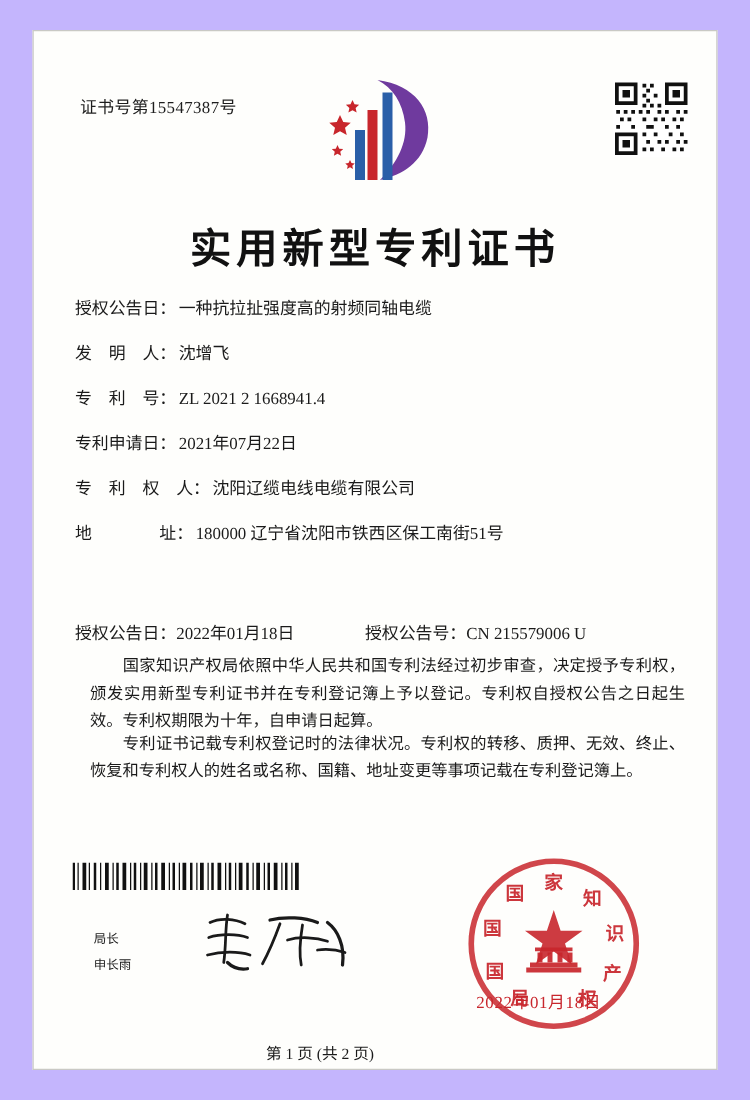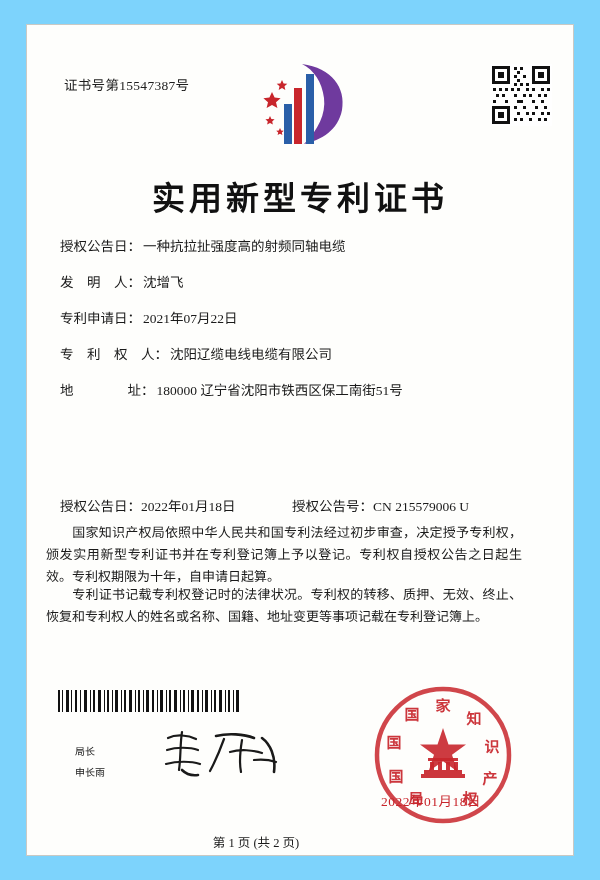--- a/index.html
+++ b/index.html
@@ -13,21 +13,21 @@
     font-family: "Liberation Serif", "DejaVu Serif", serif;
     color: #1a1a1a;
     position: relative;
     overflow: hidden;
   }
 
   .page {
     position: absolute;
     left: 0; top: 0;
     width: 600px; height: 880px;
-    background: #7dd3fc;
+    background: #c4b5fd;
   }
 
   
   .frame {
     position: absolute;
     left: 26px; top: 24px;
     width: 548px; height: 832px;
     border: 1px solid #c9c9c4;
     box-sizing: border-box;
     background: #fefefc;
@@ -97,21 +97,21 @@
     width: 490px;
     font-size: 13.5px;
     display: flex;
   }
   .grant-row .g1 { width: 232px; white-space: nowrap; }
   .grant-row .g2 { white-space: nowrap; }
 
   
   .para {
     position: absolute;
-    left: 46px;
+    left: 72px;
     width: 476px;
     font-size: 13px;
     line-height: 22px;
     text-align: justify;
     text-justify: inter-ideograph;
     color: #1a1a1a;
   }
   .para.p1 { top: 522px; }
   .para.p2 { top: 584px; }
   .indent { display: inline-block; width: 26px; }
@@ -252,20 +252,24 @@
   <div class="fields">
     <div class="field-row">
       <span class="field-label">授权公告日：</span>
       <span class="field-value">一种抗拉扯强度高的射频同轴电缆</span>
     </div>
     <div class="field-row">
       <span class="field-label">发　明　人：</span>
       <span class="field-value">沈增飞</span>
     </div>
     <div class="field-row">
+      <span class="field-label">专　利　号：</span>
+      <span class="field-value">ZL 2021 2 1668941.4</span>
+    </div>
+    <div class="field-row">
       <span class="field-label">专利申请日：</span>
       <span class="field-value">2021年07月22日</span>
     </div>
     <div class="field-row">
       <span class="field-label">专　利　权　人：</span>
       <span class="field-value">沈阳辽缆电线电缆有限公司</span>
     </div>
     <div class="field-row">
       <span class="field-label">地　　　　址：</span>
       <span class="field-value">180000 辽宁省沈阳市铁西区保工南街51号</span>

